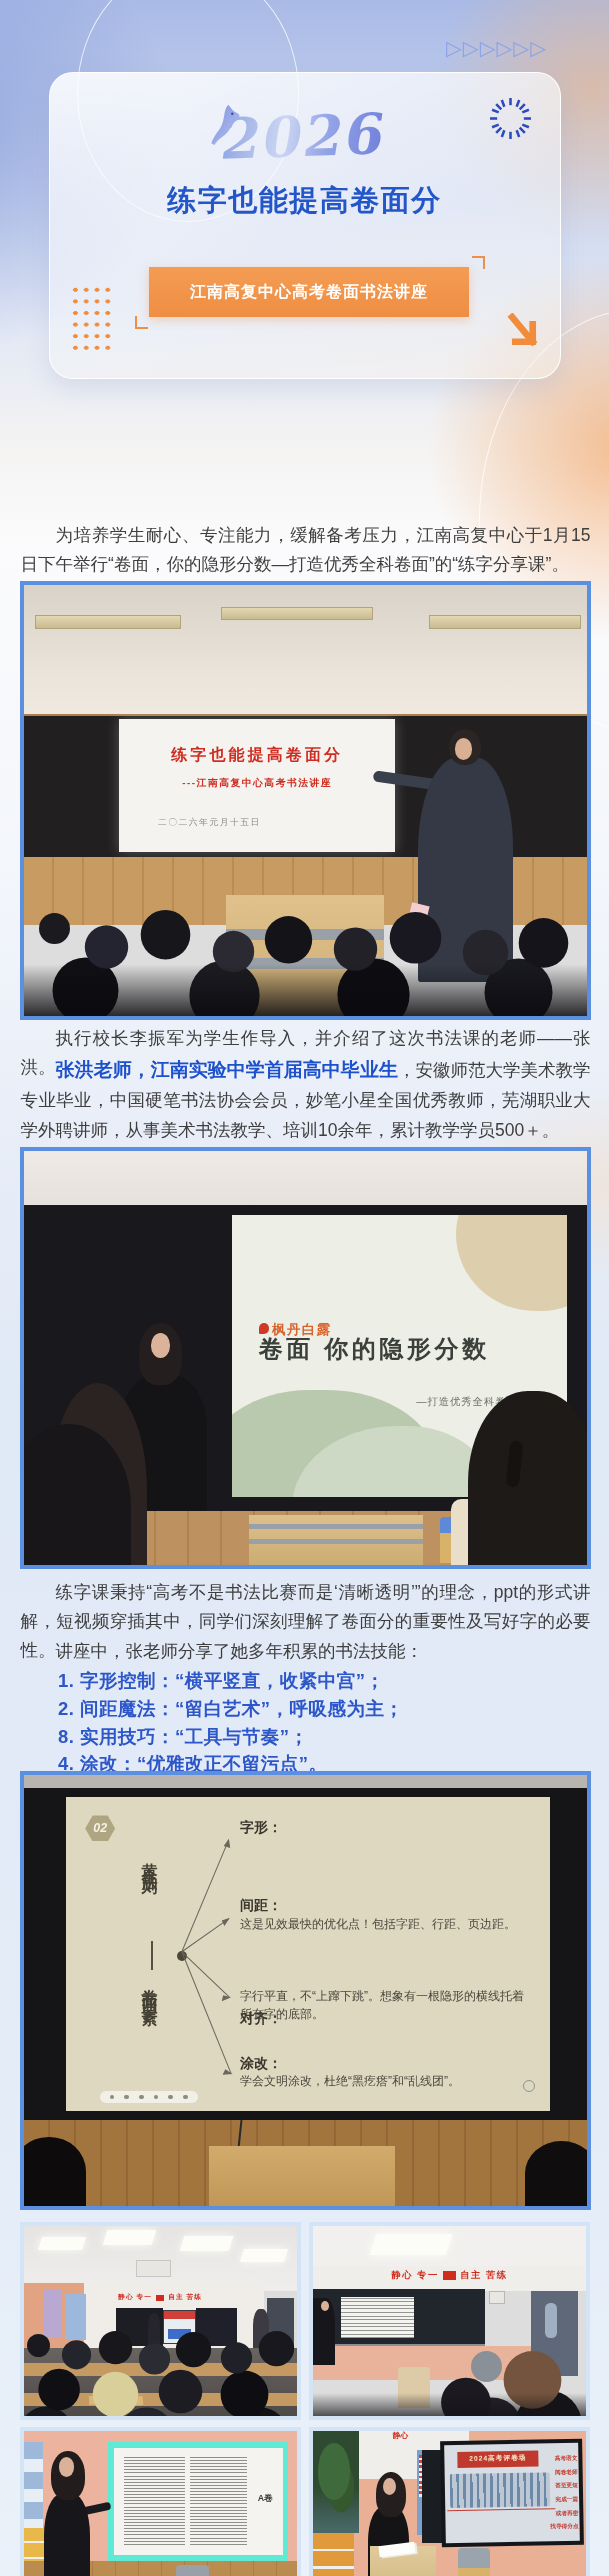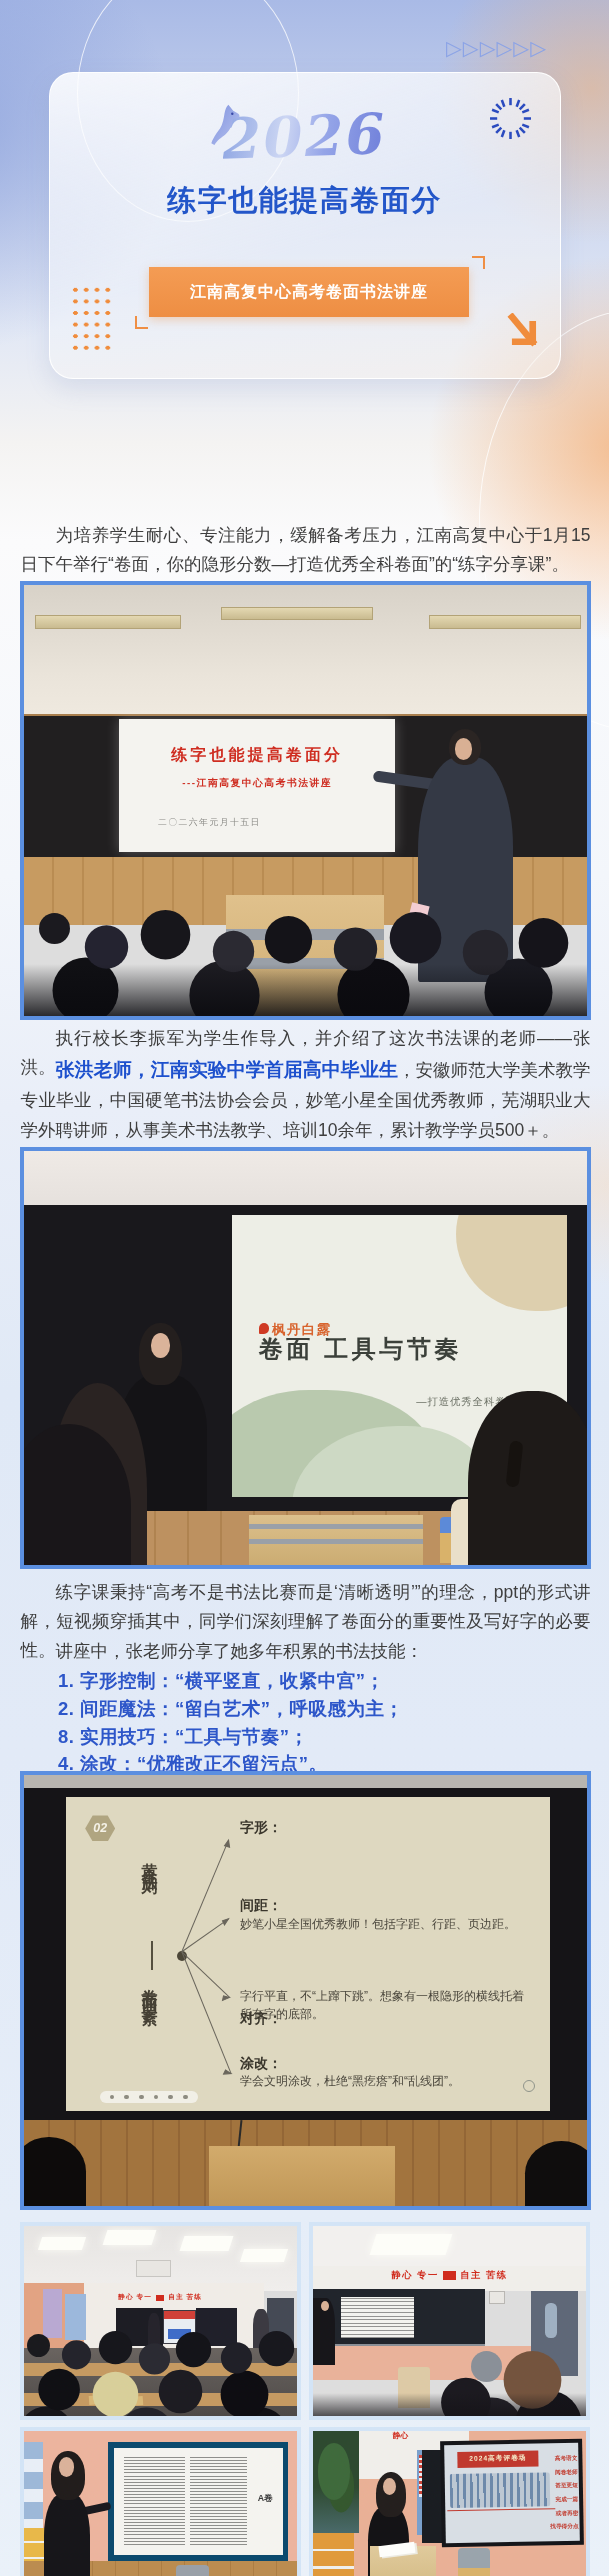--- a/index.html
+++ b/index.html
@@ -163,21 +163,21 @@
   #g2-door{left:80%;top:34%;width:17%;height:45%;background:#5f6878;}
   #g2-door-w{position:absolute;left:30%;top:14%;width:26%;height:42%;background:#9fb0c2;border-radius:5.2px;}
   #g2-wall-pink{left:0;top:63%;width:80%;height:18%;background:#e9b29a;}
   #g2-chair{left:31%;top:74%;width:12%;height:22%;background:#ddcaa6;border-radius:3.1px 3.1px 0 0;}
   #g2-heads{left:58%;top:66%;width:31px;height:31px;border-radius:50%;background:#8a9098;
     box-shadow:46px 13.4px 0 13.4px #74543e,-20.6px 36px 0 9.3px #1c1a20,62px 57px 0 17.5px #15141a,5.2px 62px 0 15.5px #242229;}
   #g2-shade{left:0;top:88%;width:100%;height:12%;background:linear-gradient(180deg,rgba(20,18,22,0),rgba(20,18,22,.7));}
   
   #g3-wall{left:0;top:0;width:100%;height:70%;background:#ecb49e;}
   #g3-posters{left:0;top:6%;width:7%;height:56%;background:repeating-linear-gradient(180deg,#9db8d8 0 17.5px,#e8eef6 17.5px 30px);}
-  #g3-screen{left:31%;top:6%;width:66%;height:64%;background:#0c4a6e;padding:5.2px;text-align:center;}
+  #g3-screen{left:31%;top:6%;width:66%;height:64%;background:#5eead4;padding:5.2px;text-align:center;}
   #g3-page{position:absolute;left:3%;top:5%;width:94%;height:90%;background:#f4f3ef;}
   .g3-col{position:absolute;top:8%;height:84%;background-image:repeating-linear-gradient(180deg,#8f8f8c 0 1px,rgba(0,0,0,0) 1px 3.1px);}
   #g3-label{position:absolute;right:6%;top:42%;font-size:8.8px;color:#3c3c3c;font-weight:600;}
   #g3-hair{left:10%;top:11%;width:34px;height:49px;background:#221d1c;border-radius:48% 48% 42% 42%;}
   #g3-face{left:12.8%;top:14%;width:15.5px;height:19.6px;background:#dab29a;border-radius:50%;}
   #g3-body{left:7.5%;top:34%;width:17%;height:62%;background:#17161a;border-radius:36% 36% 2.1px 2.1px;}
   #g3-arm{left:20%;top:40%;width:12%;height:8.2px;background:#1b1a1f;border-radius:4.1px;transform:rotate(-12deg);}
   #g3-wood{left:0;top:70%;width:100%;height:17%;background:repeating-linear-gradient(90deg,#bb8c50 0 21.6px,#ac7d43 21.6px 23px);}
   #g3-lockers{left:0;top:52%;width:9%;height:36%;background:repeating-linear-gradient(180deg,#e8b84a 0 13.4px,#f0f0ee 13.4px 15.5px);}
   #g3-chair{left:56%;top:72%;width:12%;height:21%;background:linear-gradient(180deg,#9aa0a8 45%,#567fd0 45%);border-radius:4.1px 4.1px 0 0;}
@@ -299,21 +299,21 @@
   </div>
 
   <figure class="photo photo-blue" style="left:19.6px;top:1147px;width:571px;height:422px;margin:0;">
     <div class="ph-layer" id="p2-wall"></div>
     <div class="ph-layer" id="p2-bezel"></div>
     <div class="ph-layer" id="p2-slide">
       <div class="p2-blob3"></div>
       <div class="p2-blob1"></div>
       <div class="p2-blob2"></div>
       <div id="p2-logo">枫丹白露</div>
-      <div id="p2-title">卷面 工具与节奏</div>
+      <div id="p2-title">卷面 你的隐形分数</div>
       <div id="p2-sub">—打造优秀全科卷面</div>
       <div id="p2-ring"></div>
     </div>
     <div class="ph-layer" id="p2-body"></div>
     <div class="ph-layer" id="p2-hair"></div>
     <div class="ph-layer" id="p2-face"></div>
     <div class="ph-layer" id="p2-wood"></div>
     <div class="ph-layer" id="p2-podium">
       <div class="p1-strip" style="top:18%;"></div>
       <div class="p1-strip" style="top:48%;"></div>
@@ -350,21 +350,21 @@
           <line x1="228" y1="305" x2="320" y2="240"></line>
             <polygon points="320,240 308,244 312,252"></polygon>
           <line x1="228" y1="305" x2="322" y2="395"></line>
             <polygon points="322,395 310,392 308,401"></polygon>
           <line x1="228" y1="305" x2="325" y2="545"></line>
             <polygon points="325,545 314,538 310,546"></polygon>
         </g>
       </svg>
       <div class="p3-head" style="left:36%;top:7%;text-align:right;">字形：</div>
       <div class="p3-head" style="left:36%;top:32%;">间距：</div>
-      <div class="p3-body" style="left:36%;top:38%;">妙笔小星全国优秀教师！包括字距、行距、页边距。</div>
+      <div class="p3-body" style="left:36%;top:38%;">这是见效最快的优化点！包括字距、行距、页边距。</div>
       <div class="p3-head" style="left:36%;top:55%;margin-top:40px;">对齐：</div>
       <div class="p3-body" style="left:36%;top:61%;">字行平直，不“上蹿下跳”。想象有一根隐形的横线托着所有字的底部。</div>
       <div class="p3-head" style="left:36%;top:82%;">涂改：</div>
       <div class="p3-body" style="left:36%;top:88%;">学会文明涂改，杜绝“黑疙瘩”和“乱线团”。</div>
       <div id="p3-ring"></div>
       <div id="p3-toolbar">
         <span class="p3-dot"></span>
         <span class="p3-dot"></span>
         <span class="p3-dot"></span>
         <span class="p3-dot"></span>

